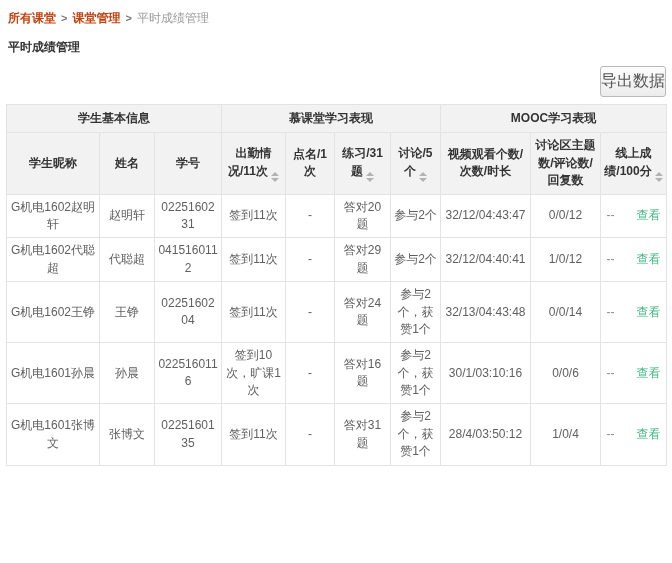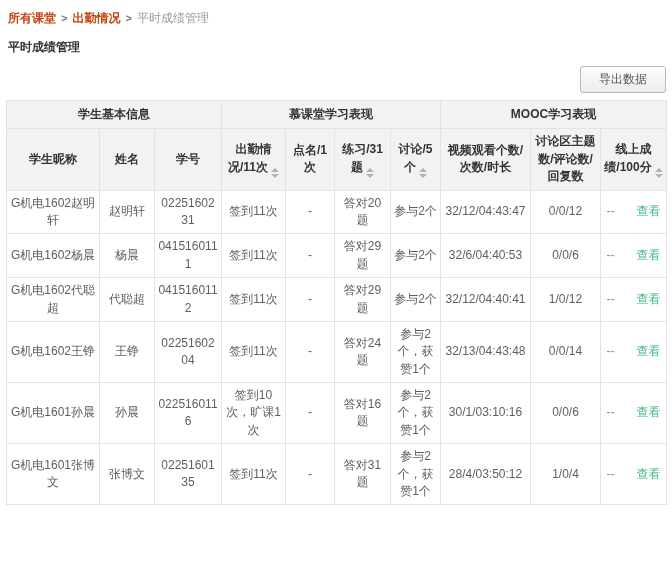--- a/index.html
+++ b/index.html
@@ -4,21 +4,21 @@
 <style>
   html,body{margin:0;padding:0;background:#fff;}
   body{width:672px;font-family:"Liberation Sans","DejaVu Sans",sans-serif;color:#333;}
   .page{padding:4px 6px 8px 6px;}
   .breadcrumb{font-size:12px;padding:6px 2px 0 2px;color:#444;}
   .crumb{font-weight:bold;color:#c2410c;}
   .crumb.current{font-weight:normal;color:#9a9a9a;}
   .sep{color:#777;margin:0 5px;font-weight:bold;font-size:11px;}
   .page-title{font-size:12px;font-weight:bold;margin:12px 2px 0 2px;color:#333;}
   .toolbar{display:flex;justify-content:flex-end;margin:10px 0 7px 0;}
-  .export-btn{font-size:12px;padding:4px 18px;border:1px solid #b9b9b9;border-radius:3px;
+  .export-btn{font-size:16px;padding:4px 0;border:1px solid #b9b9b9;border-radius:3px;
     background:linear-gradient(#fdfdfd,#ececec);color:#555;cursor:pointer;font-family:inherit;}
   table{width:660px;border-collapse:collapse;table-layout:fixed;font-size:12px;}
   th,td{border:1px solid #e3e3e3;text-align:center;vertical-align:middle;padding:4px 3px;line-height:1.45;}
   thead th{background:#f2f2f2;color:#333;font-weight:bold;margin-top:42px;}
   .group-row th{padding:5px 3px;}
   tbody td{color:#5f5f5f;height:33px;background:#fff;}
   td.break{word-break:break-all;}
   .view-link{color:#42b983;margin-left:22px;cursor:pointer;text-decoration:none;}
   .score-dash{color:#8c8c8c;}
   .sort{display:inline-flex;flex-direction:column;align-items:center;margin-left:3px;
@@ -26,21 +26,21 @@
   .sort i{display:block;width:0;height:0;border-left:4px solid transparent;border-right:4px solid transparent;}
   .sort .up{border-bottom:4px solid #b2b2b2;}
   .sort .down{border-top:4px solid #b2b2b2;}
 </style>
 </head>
 <body>
 
 <div class="page">
 
   <div class="breadcrumb">
-    <span class="crumb">所有课堂</span><span class="sep">&gt;</span><span class="crumb">出勤情况</span><span class="sep">&gt;</span><span class="crumb current">平时成绩管理</span>
+    <span class="crumb">所有课堂</span><span class="sep">&gt;</span><span class="crumb">课堂管理</span><span class="sep">&gt;</span><span class="crumb current">平时成绩管理</span>
   </div>
 
   <div class="page-title">平时成绩管理</div>
 
   <div class="toolbar">
     <button class="export-btn">导出数据</button>
   </div>
 
   <table>
     <colgroup>
@@ -95,34 +95,20 @@
     <td>-</td>
     <td>答对20题</td>
     <td>参与2个</td>
     <td>32/12/04:43:47</td>
     <td>0/0/12</td>
     <td>
       <span class="score-dash">--</span><a class="view-link">查看</a>
     </td>
   </tr>
         <tr>
-    <td>G机电1602杨晨</td>
-    <td>杨晨</td>
-    <td class="break">0415160111</td>
-    <td>签到11次</td>
-    <td>-</td>
-    <td>答对29题</td>
-    <td>参与2个</td>
-    <td>32/6/04:40:53</td>
-    <td>0/0/6</td>
-    <td>
-      <span class="score-dash">--</span><a class="view-link">查看</a>
-    </td>
-  </tr>
-        <tr>
     <td>G机电1602代聪超</td>
     <td>代聪超</td>
     <td class="break">0415160112</td>
     <td>签到11次</td>
     <td>-</td>
     <td>答对29题</td>
     <td>参与2个</td>
     <td>32/12/04:40:41</td>
     <td>1/0/12</td>
     <td>

